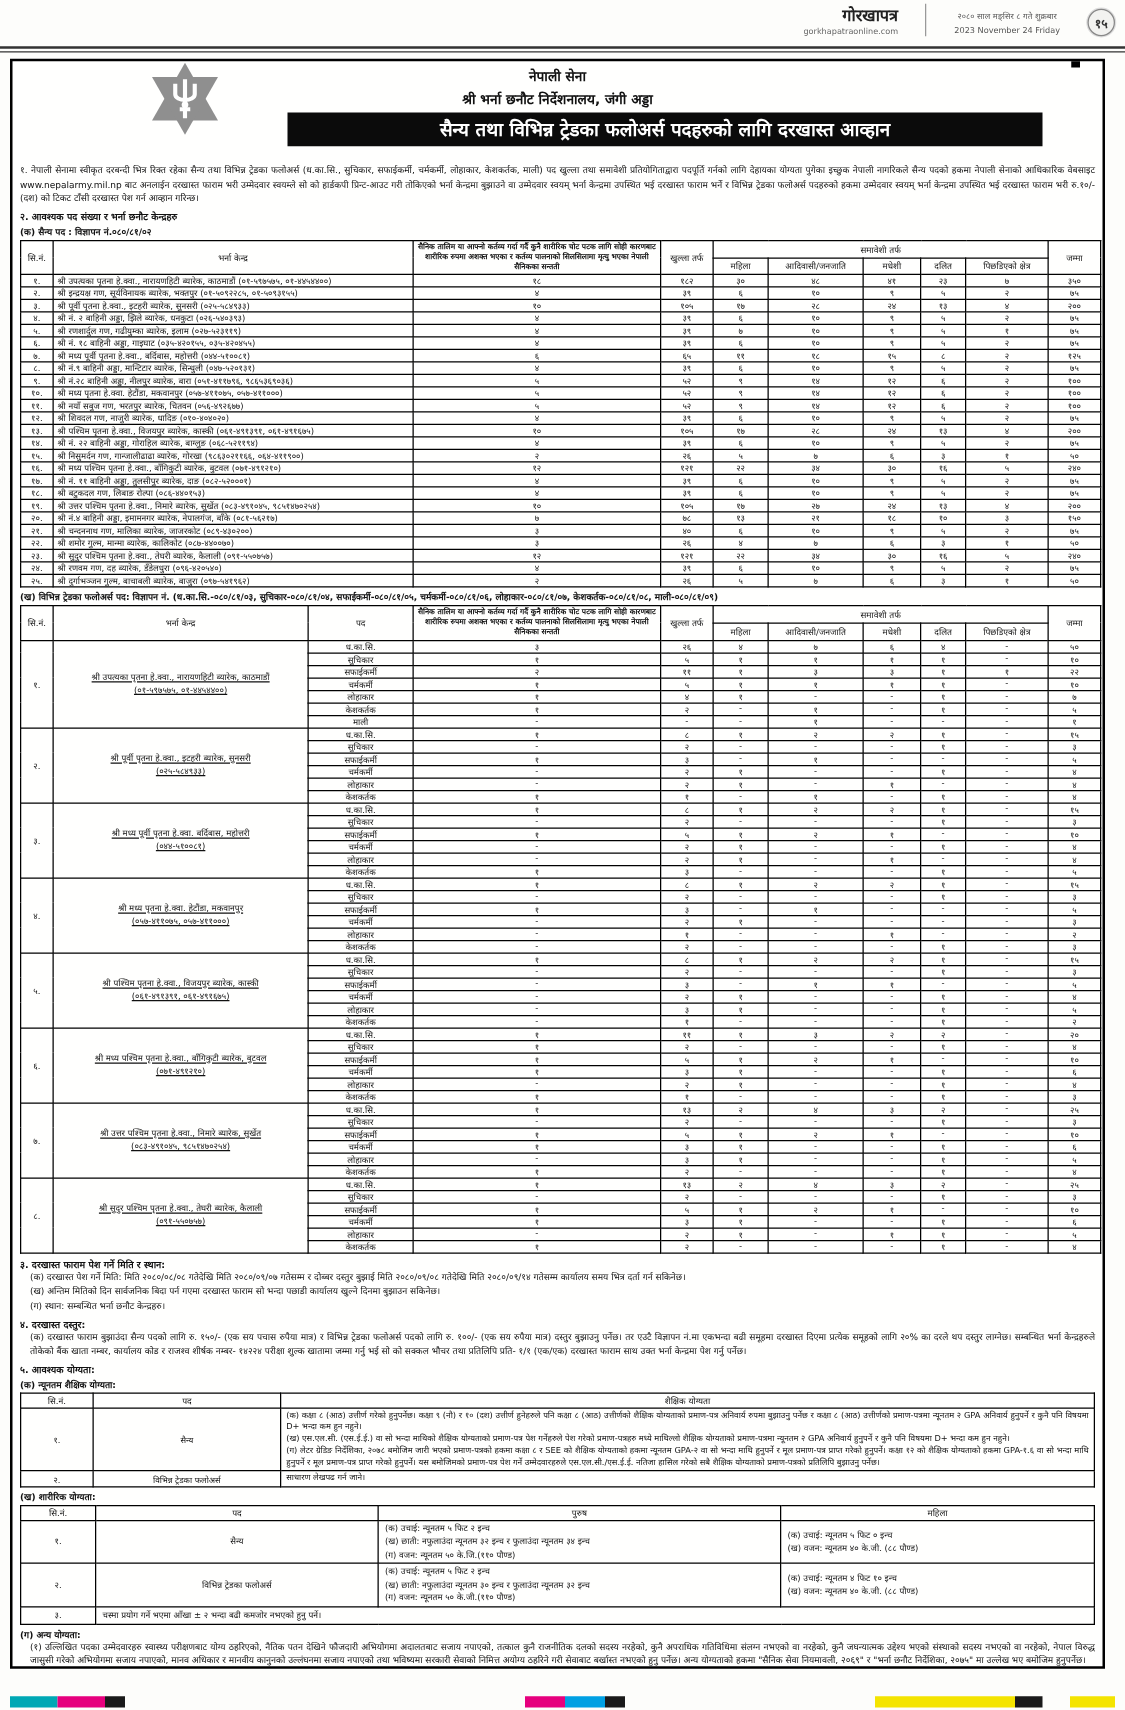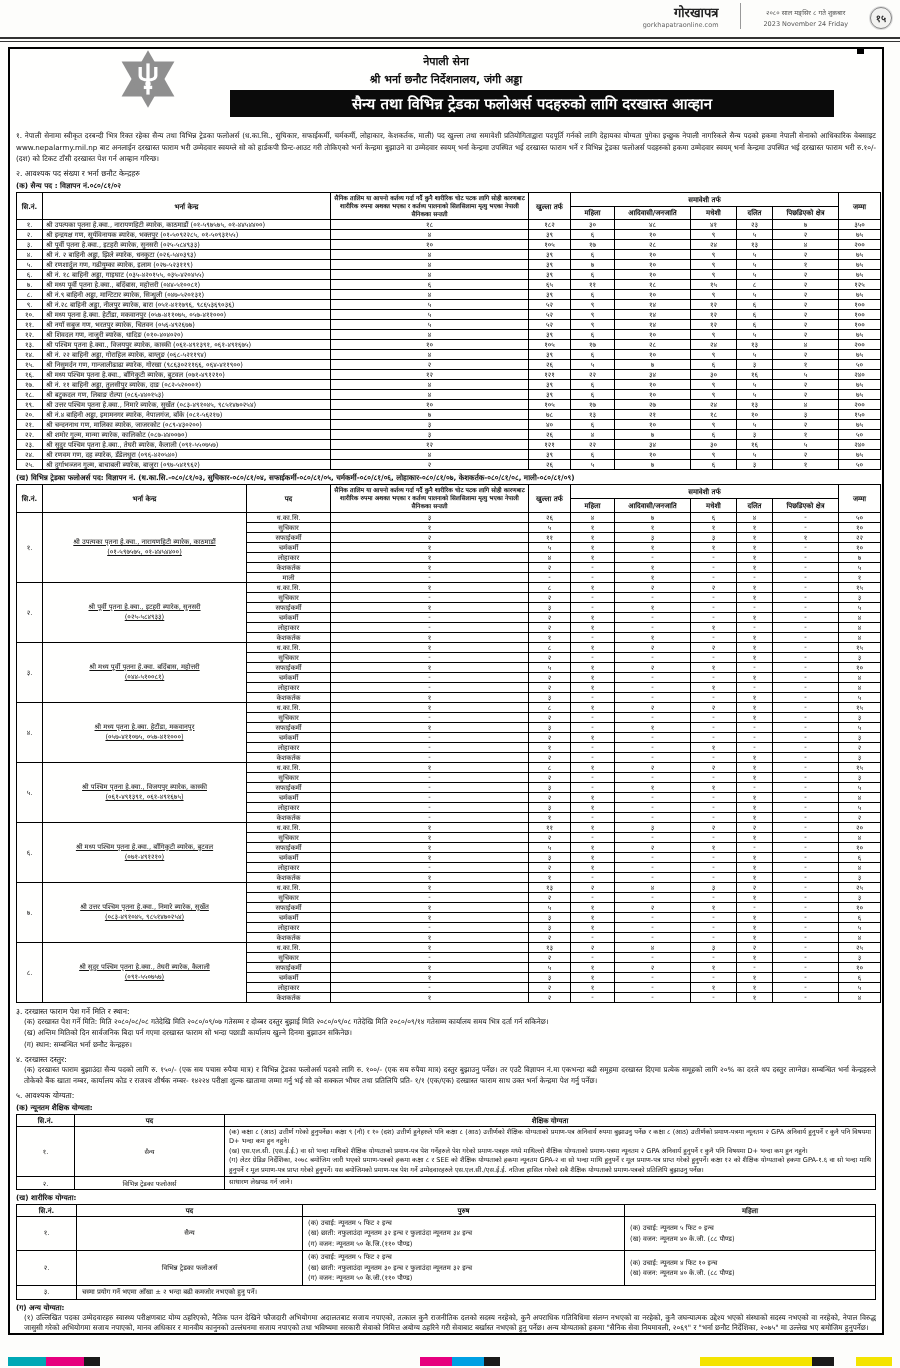--- a/index.html
+++ b/index.html
@@ -21,26 +21,26 @@
   .mainbox { position: absolute; top: 47px; left: 8px; width: 876px; height: 1288px;
              border: 2.5px solid #000; padding: 3px 6px; overflow: hidden; background: #fffffe; }
   .corner-mark { position: absolute; top: -2px; right: 18px; width: 7px; height: 7px; background: #000; }
   .emblem { position: absolute; left: 108px; top: 0px; }
   .t-org { text-align: center; font-size: 11px; font-weight: bold; margin-top: 1px; }
   .t-dir { text-align: center; font-size: 11px; font-weight: bold; margin-top: 3px; }
   .banner { background: #0b0b0b; color: #fff; font-size: 15px; font-weight: bold; text-align: center;
             width: 604px; margin: 4px 0 13px 214px; padding: 3px 0 4px; }
   .published { text-align: center; font-size: 6.5px; margin: 2px 0 3px 214px; width: 604px; }
   .intro { font-size: 7.2px; line-height: 1.62; text-align: justify; margin-top: 2px; }
-  .h-sec { font-size: 7.6px; font-weight: normal; margin-top: 3px; }
+  .h-sec { font-size: 7.6px; font-weight: bold; margin-top: 3px; }
   .h-sub { font-size: 7.2px; font-weight: bold; margin-top: 2px; }
   
   table { border-collapse: collapse; width: 100%; table-layout: fixed; margin-top: 2px; }
   td, th { border: 1px solid #000; font-size: 6.8px; padding: 0 2px; text-align: center; vertical-align: middle; overflow: hidden; }
-  th { font-weight: bold; font-size: 6.9px; padding: 1px 2px; }
+  th { font-weight: normal; font-size: 6.9px; padding: 1px 2px; }
   th.injury { font-size: 6px; font-weight: bold; line-height: 1.35; }
   .army tr { height: 10px; }
   .army td.c-left, .fol td.c-left { text-align: left; padding-left: 3px; white-space: nowrap; }
   .fol tr { height: 9.4px; }
   .fol .grp-center { font-size: 6.8px; line-height: 1.5; white-space: normal; text-align: center; text-decoration: underline; }
   .edu td { font-size: 6.6px; }
   .edu td.qual { text-align: justify; padding: 1px 4px; line-height: 1.45; }
   .phys td { text-align: left; padding: 1px 5px; font-size: 6.8px; line-height: 1.55; }
   .phys td.cc, .edu td.cc, .age td.cc { text-align: center; }
   .clause { font-size: 7.2px; line-height: 1.5; text-align: justify; margin-top: 1px; }

